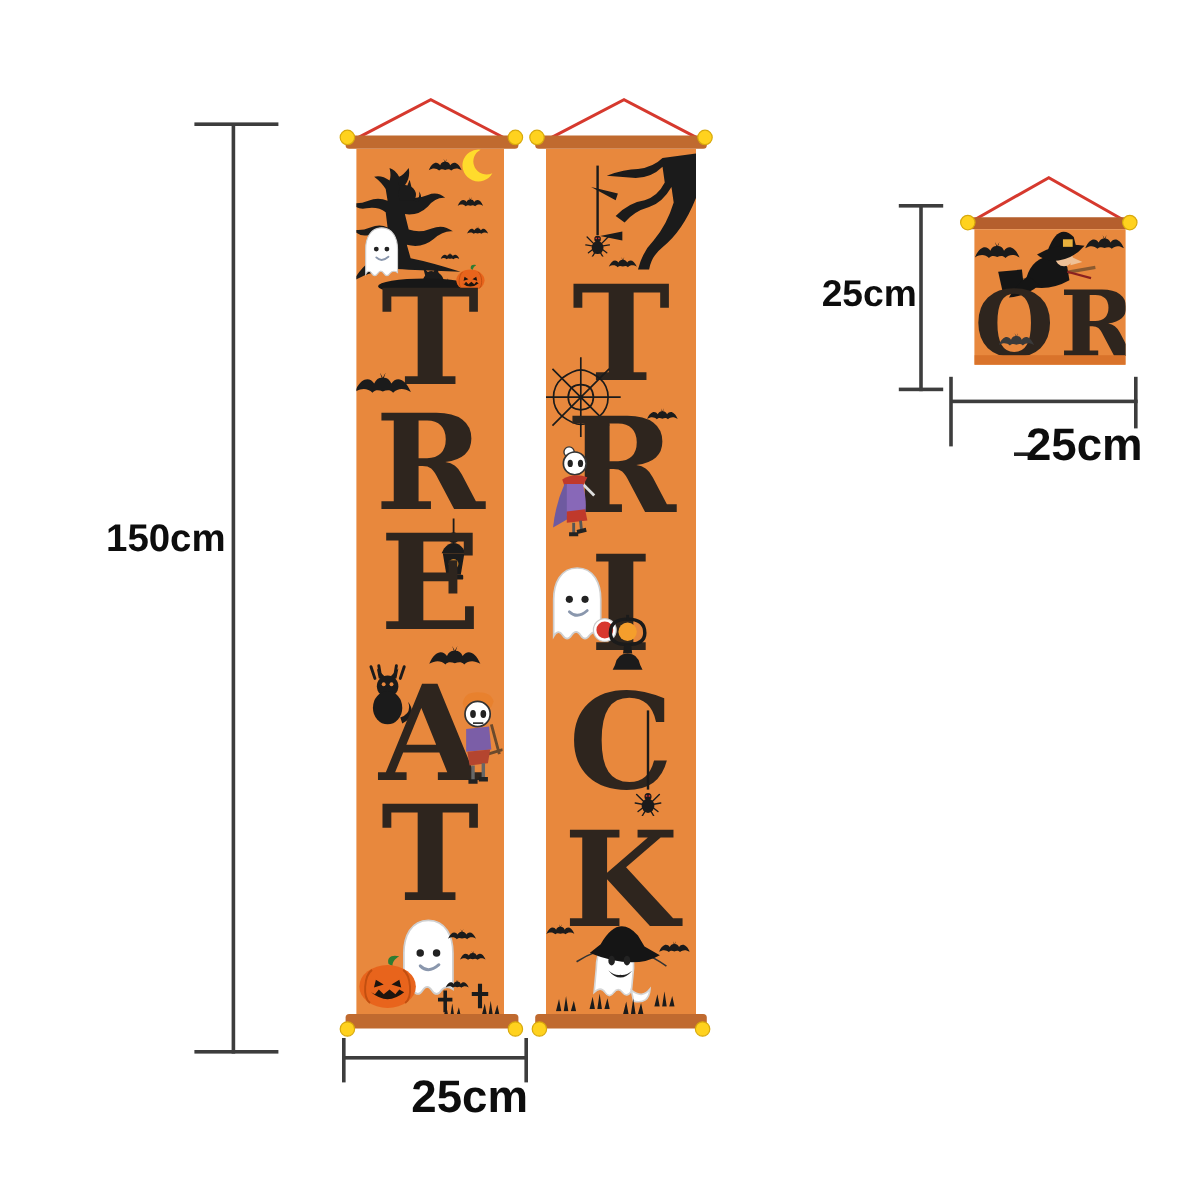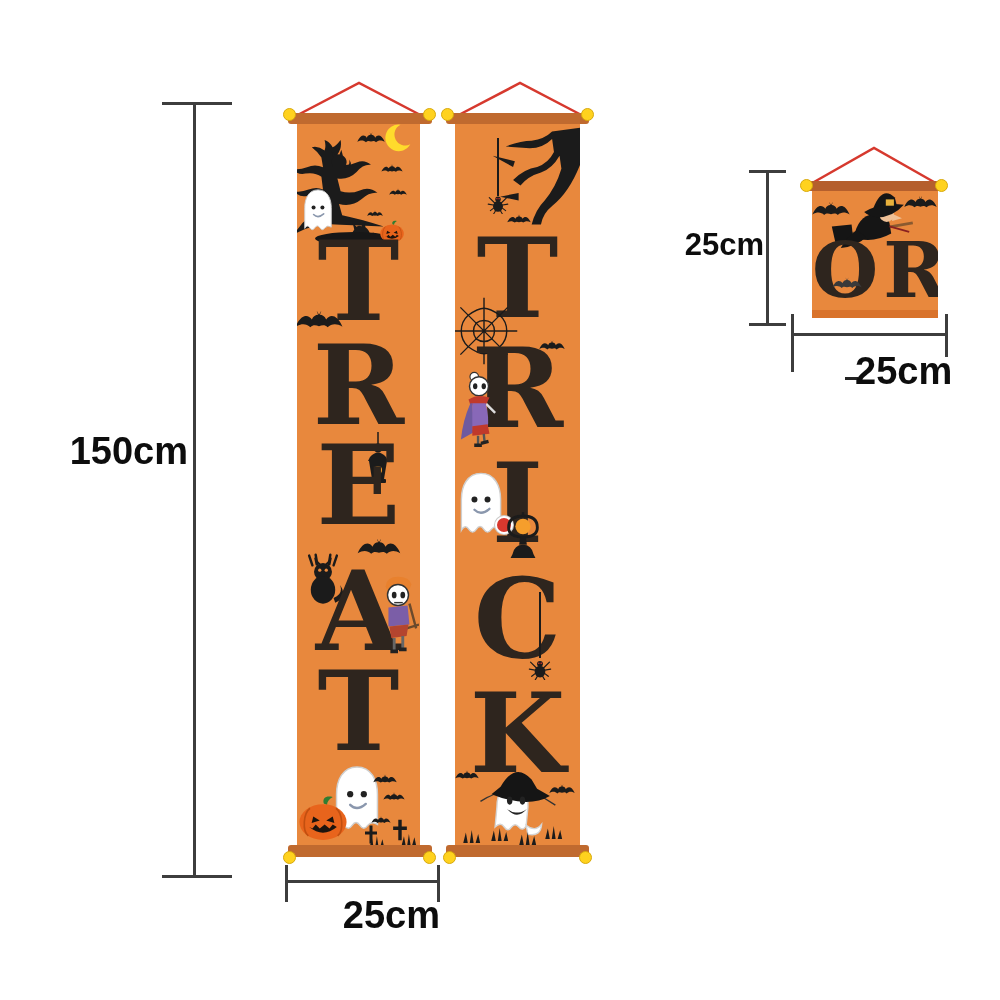--- a/index.html
+++ b/index.html
@@ -155,21 +155,21 @@
     </symbol>
   </defs>
 </svg>
 
 <div id="stage">
 
   <div>
     <div class="dim" style="left:193px;top:104px;width:3px;height:774px;"></div>
     <div class="dim" style="left:162px;top:102px;width:70px;height:3px;"></div>
     <div class="dim" style="left:162px;top:875px;width:70px;height:3px;"></div>
-    <div class="dim-label" style="left:50px;top:432px;width:138px;text-align:right;font-size:38px;">150cm</div>
+    <div class="dim-label" style="left:50px;top:432px;width:138px;text-align:right;font-size:32px;">150cm</div>
   </div>
 
   <div>
     <div class="dim" style="left:287px;top:880px;width:152px;height:3px;"></div>
     <div class="dim" style="left:285px;top:865px;width:3px;height:37px;"></div>
     <div class="dim" style="left:437px;top:865px;width:3px;height:37px;"></div>
     <div class="dim-label" style="left:330px;top:896px;width:110px;text-align:right;font-size:38px;">25cm</div>
   </div>
 
   <div>
@@ -342,21 +342,21 @@
   </div>
 
   <div>
     <svg class="string-svg" style="left:800px;top:142px;" width="148" height="48">
       <polyline points="7,44 74,6 141,44" fill="none" stroke="#d6392e" stroke-width="2.5"></polyline>
     </svg>
     <div class="rod sign" style="left:805px;top:181px;width:138px;height:10px;"></div>
     <div class="cap" style="left:800px;top:179px;"></div>
     <div class="cap" style="left:935px;top:179px;"></div>
 
-    <div class="field" style="left:812px;top:191px;width:126px;height:127px;text-decoration:underline;">
+    <div class="field" style="left:812px;top:191px;width:126px;height:113px;text-decoration:underline;">
       <svg class="dec" style="left:18px;top:-4px;width:90px;height:68px;">
           <use href="#sym-witch-broom"></use>
         </svg>
       <svg class="dec" style="left:0px;top:10px;width:38px;height:18px;">
           <use href="#sym-bat"></use>
         </svg>
       <svg class="dec" style="left:92px;top:4px;width:33px;height:16px;">
           <use href="#sym-bat"></use>
         </svg>
       <div class="or-word" style="top:42px;">

